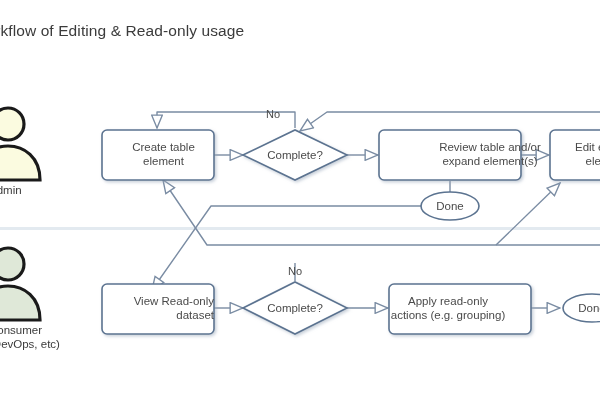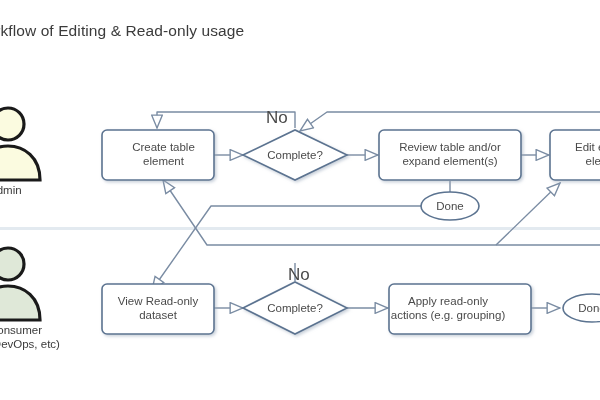--- a/index.html
+++ b/index.html
@@ -36,21 +36,21 @@
     position: absolute;
     text-align: center;
     font-size: 11.5px;
     line-height: 14px;
     color: #4a4a4a;
     pointer-events: none;
     white-space: pre-line;
   }
   .edge-label {
     position: absolute;
-    font-size: 17px;
+    font-size: 11px;
     color: #4a4a4a;
     white-space: nowrap;
   }
   .actor-label {
     position: absolute;
     font-size: 11.5px;
     line-height: 14px;
     color: #3b3b3b;
     white-space: pre-line;
   }
@@ -133,29 +133,29 @@
     </g>
   </svg>
 
   <div class="title">Workflow of Editing &amp; Read-only usage</div>
 
   <div class="node-label" style="left:102px; top:140px; width:123px;">Create table
 element</div>
 
   <div class="node-label" style="left:243px; top:148px; width:104px;">Complete?</div>
 
-  <div class="node-label" style="left:379px; top:140px; width:142px;">Review table and/or
+  <div class="node-label" style="left:379px; top:140px; width:142px;padding-left:40px;">Review table and/or
 expand element(s)</div>
 
   <div class="node-label" style="left:550px; top:140px; width:112px;">Edit existing
 element</div>
 
   <div class="node-label" style="left:421px; top:199px; width:58px;">Done</div>
 
-  <div class="node-label" style="left:102px; top:294px; width:112px;">View Read-only
+  <div class="node-label" style="left:102px; top:294px; width:112px;text-align:right;">View Read-only
 dataset</div>
 
   <div class="node-label" style="left:243px; top:301px; width:104px;">Complete?</div>
 
   <div class="node-label" style="left:389px; top:294px; width:118px;">Apply read-only
 actions (e.g. grouping)</div>
 
   <div class="node-label" style="left:563px; top:301px; width:58px;">Done</div>
 
   <div class="edge-label" style="left:266px; top:108px;">No</div>

